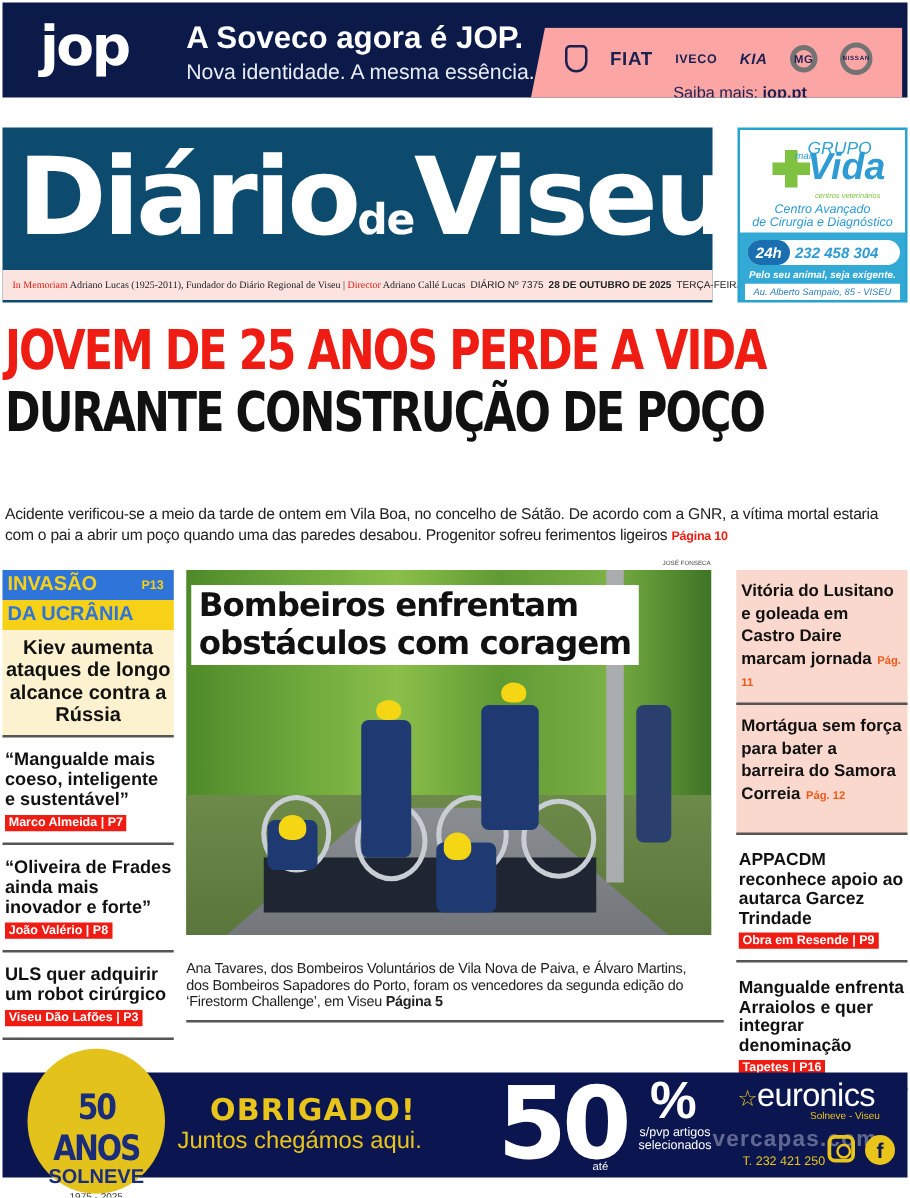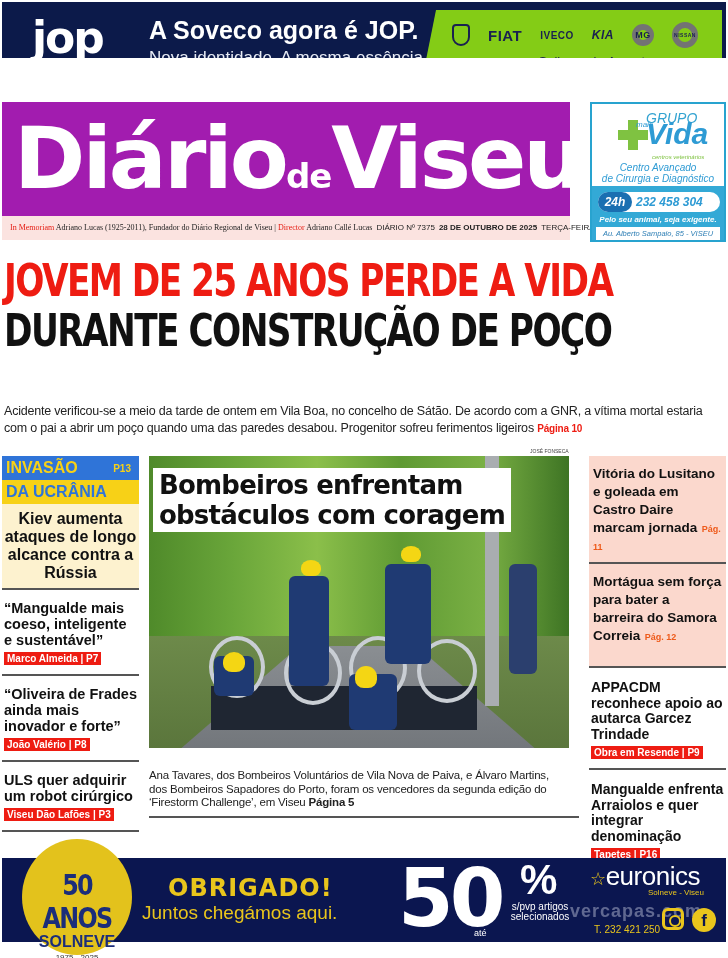--- a/index.html
+++ b/index.html
@@ -1,33 +1,33 @@
 <!DOCTYPE html>
 <html><head>
 <meta charset="utf-8">
 <style>
   * { box-sizing: border-box; margin: 0; padding: 0; }
   html, body { width: 728px; height: 958px; background: #fff; overflow: hidden; }
   body { font-family: "Liberation Sans", sans-serif; color: #111; position: relative; }
 
   
-  .top-ad { position: absolute; left: 2px; top: 2px; width: 724px; height: 56px; background: #0c1a4a; overflow: hidden; }
+  .top-ad { position: absolute; left: 2px; top: 2px; width: 724px; height: 76px; background: #0c1a4a; overflow: hidden; }
   .top-ad .jop-logo { position: absolute; left: 30px; top: 10px; font-family: "DejaVu Sans", sans-serif; font-size: 44px; font-weight: bold; color: #fff; letter-spacing: -2px; }
   .top-ad .ad-title { position: absolute; left: 147px; top: 14px; font-size: 25px; font-weight: bold; color: #fff; }
   .top-ad .ad-sub { position: absolute; left: 147px; top: 46px; font-size: 17px; color: #e8ecf5; }
-  .top-ad .brands-panel { position: absolute; left: 420px; top: 8px; width: 300px; height: 70px; background: #84cc16; clip-path: polygon(14px 0, 100% 0, 100% 100%, 0 100%); }
+  .top-ad .brands-panel { position: absolute; left: 420px; top: 20px; width: 300px; height: 70px; background: #fca5a5; clip-path: polygon(14px 0, 100% 0, 100% 100%, 0 100%); }
   .brands-row { position: absolute; left: 30px; top: 12px; display: flex; gap: 18px; align-items: center; }
   .brand { font-size: 12px; font-weight: bold; color: #1a2150; letter-spacing: .5px; }
-  .brand.circle { width: 22px; height: 22px; border: 6px solid #737373; border-radius: 50%; display: flex; align-items: center; justify-content: center; font-size: 7px; }
+  .brand.circle { width: 22px; height: 22px; border: 4px solid #737373; border-radius: 50%; display: flex; align-items: center; justify-content: center; font-size: 7px; }
   .brand.shield { width: 18px; height: 22px; border: 2px solid #1a2150; border-radius: 4px 4px 9px 9px; }
   .saiba { position: absolute; left: 0; width: 100%; top: 44px; text-align: center; font-size: 13px; color: #1a2150; padding-left: 40px; }
   .saiba b { font-weight: bold; }
 
   
-  .masthead { position: absolute; left: 2px; top: 102px; width: 568px; height: 114px; background: #a21caf; }
+  .masthead { position: absolute; left: 2px; top: 102px; width: 568px; height: 140px; background: #0c4a6e; }
   .masthead .name { position: absolute; left: 12px; top: 4px; font-family: "DejaVu Sans", sans-serif; font-weight: bold; font-size: 86px; color: #fff; letter-spacing: -3px; line-height: 104px; }
   .masthead .name .de { font-size: 34px; letter-spacing: -1px; }
   .infobar { position: absolute; left: 2px; top: 216px; width: 568px; height: 24px; background: #fbe3e0; font-family: "Liberation Serif", serif; font-size: 8px; line-height: 24px; padding-left: 8px; white-space: nowrap; color: #222; }
   .infobar .red { color: #e51b12; }
   .infobar .sans { font-family: "Liberation Sans", sans-serif; }
   .infobar b { font-family: "Liberation Sans", sans-serif; font-weight: bold; }
 
   
   .vida-ad { position: absolute; left: 590px; top: 102px; width: 136px; height: 140px; border: 2px solid #28a3cf; background: #fff; overflow: hidden; }
   .vida-ad .grupo { position: absolute; left: 54px; top: 6px; font-size: 14px; color: #33a3d1; font-style: italic; }

